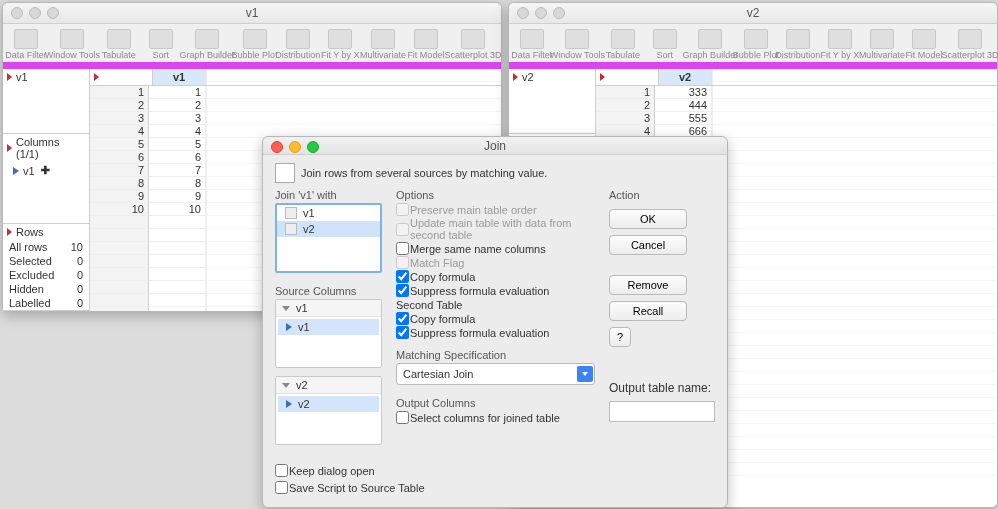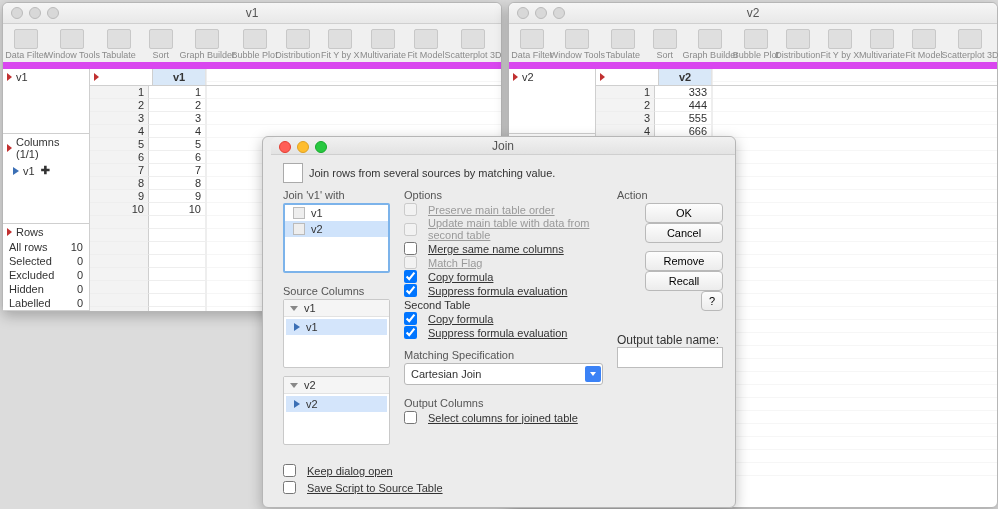--- a/index.html
+++ b/index.html
@@ -35,33 +35,33 @@
   .blankgrid{flex:1;background:repeating-linear-gradient(to bottom,#fff 0,#fff 12px,#f6f6f6 12px,#f6f6f6 13px);border-left:1px solid #eee;}
   
   .dlg{position:absolute;background:#ececec;}
   .dlg .titlebar{background:linear-gradient(#f1f1f1,#e3e3e3);}
   .dlg-body{padding:8px 12px 12px 12px;display:flex;flex-direction:column;gap:6px;}
   .hint{display:flex;align-items:center;gap:6px;font-size:11px;color:#333;}
   .hint-icon{width:18px;height:18px;border:1px solid #aaa;background:#fff;}
   .cols3{display:flex;gap:14px;}
   .colA{width:150px;}
   .colB{width:210px;}
-  .colC{width:110px;display:flex;flex-direction:column;align-items:flex-end;gap:0;}
+  .colC{width:110px;display:flex;flex-direction:column;align-items:flex-start;gap:6px;}
   .sect-label{font-size:11px;color:#555;margin-bottom:2px;}
   .listbox{border:2px solid #7cb3ea;background:#fff;height:66px;border-radius:2px;overflow:hidden;}
   .listbox .li{padding:2px 8px;display:flex;align-items:center;gap:6px;}
   .listbox .li.sel{background:#cfe3fb;}
   .smallico{width:10px;height:10px;background:#eee;border:1px solid #bbb;}
   .srcbox{border:1px solid #c9c9c9;background:#fff;border-radius:2px;margin-bottom:8px;}
   .srcbox .hdr{background:#f5f5f5;border-bottom:1px solid #e2e2e2;padding:2px 6px;display:flex;align-items:center;gap:6px;}
   .srcbox .body{height:46px;padding:2px;}
   .srcbox .bi{background:#d4e5fb;padding:2px 8px;display:flex;align-items:center;gap:6px;}
   .blue-tri{width:0;height:0;border-left:6px solid #3b6fb5;border-top:4px solid transparent;border-bottom:4px solid transparent;}
   .chev{width:0;height:0;border-top:5px solid #888;border-left:4px solid transparent;border-right:4px solid transparent;}
-  .opt{display:flex;align-items:center;gap:11px;font-size:11px;margin:1px 0;text-decoration:underline;}
+  .opt{display:flex;align-items:center;gap:1px;font-size:11px;margin:1px 0;}
   .opt input{margin:0;}
   .dim{color:#9a9a9a;}
   .grp-label{font-size:11px;color:#333;margin-top:2px;}
   .btn{width:78px;height:20px;background:linear-gradient(#fdfdfd,#ececec);border:1px solid #b9b9b9;border-radius:4px;font-size:11px;}
   .btn.small{width:22px;}
   .sel-box{width:190px;height:20px;border:1px solid #b9b9b9;border-radius:3px;background:#fff;display:flex;align-items:center;justify-content:space-between;padding:0 1px 0 6px;}
   .sel-box .dd{width:16px;height:16px;background:#3b82f6;border-radius:2px;display:flex;align-items:center;justify-content:center;}
   .sel-box .dd:after{content:"";border-top:4px solid #fff;border-left:3px solid transparent;border-right:3px solid transparent;}
   .field-label{font-size:12px;color:#333;margin-top:4px;}
   .txt{width:100px;height:17px;border:1px solid #bdbdbd;background:#fff;}
@@ -503,21 +503,21 @@
             <div class="dt-row">
               <div class="rn"></div>
               <div class="cell"></div>
               <div class="blankgrid"></div>
             </div>
           </div>
     </div>
   </div>
 </div>
 
-<div class="win dlg" style="left:262px;top:136px;width:464px;height:370px;padding-left:8px;">
+<div class="win dlg" style="left:262px;top:136px;width:464px;height:370px;">
   <div class="titlebar">
     <div class="tl">
           <span class="r"></span>
           <span class="y"></span>
           <span class="g"></span>
         </div>
     <span class="ttl">Join</span>
   </div>
   <div class="dlg-body">
     <div class="hint">

